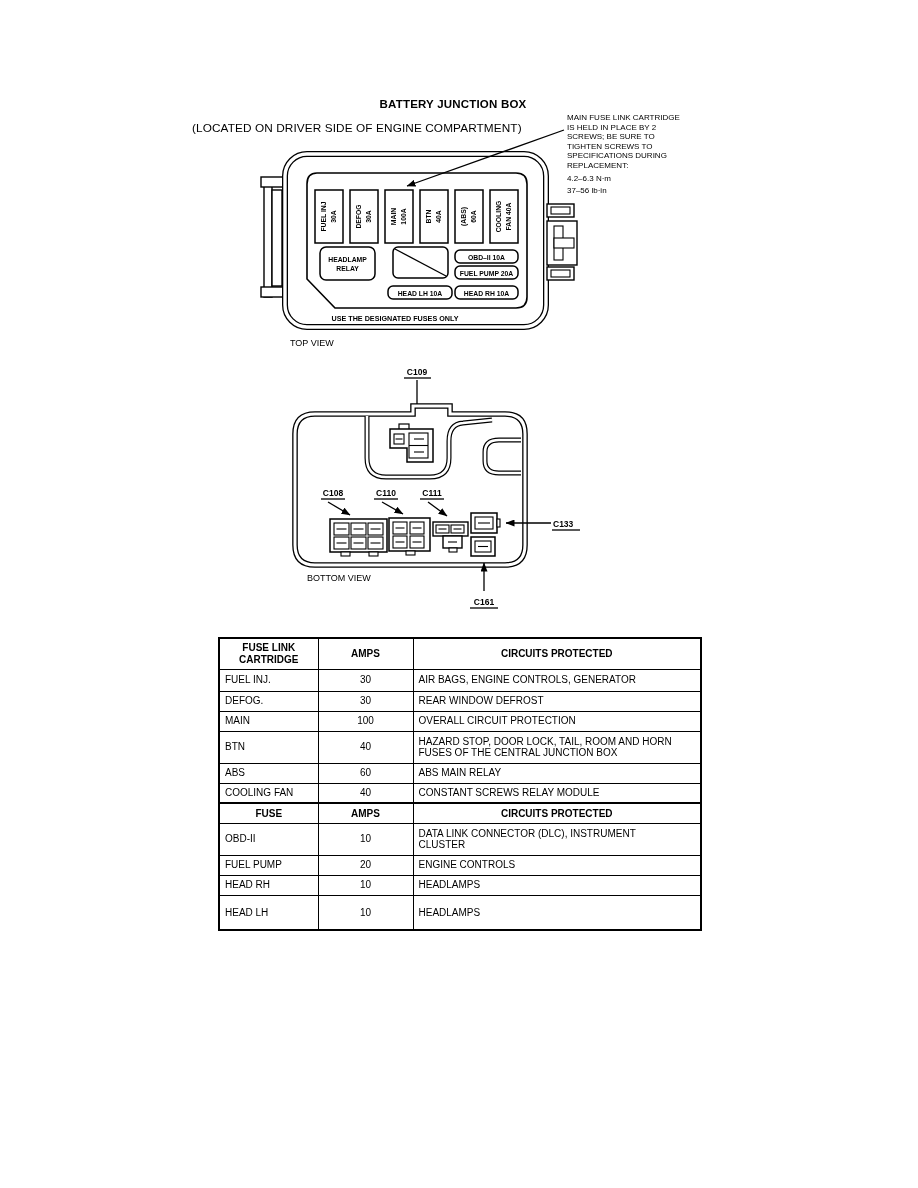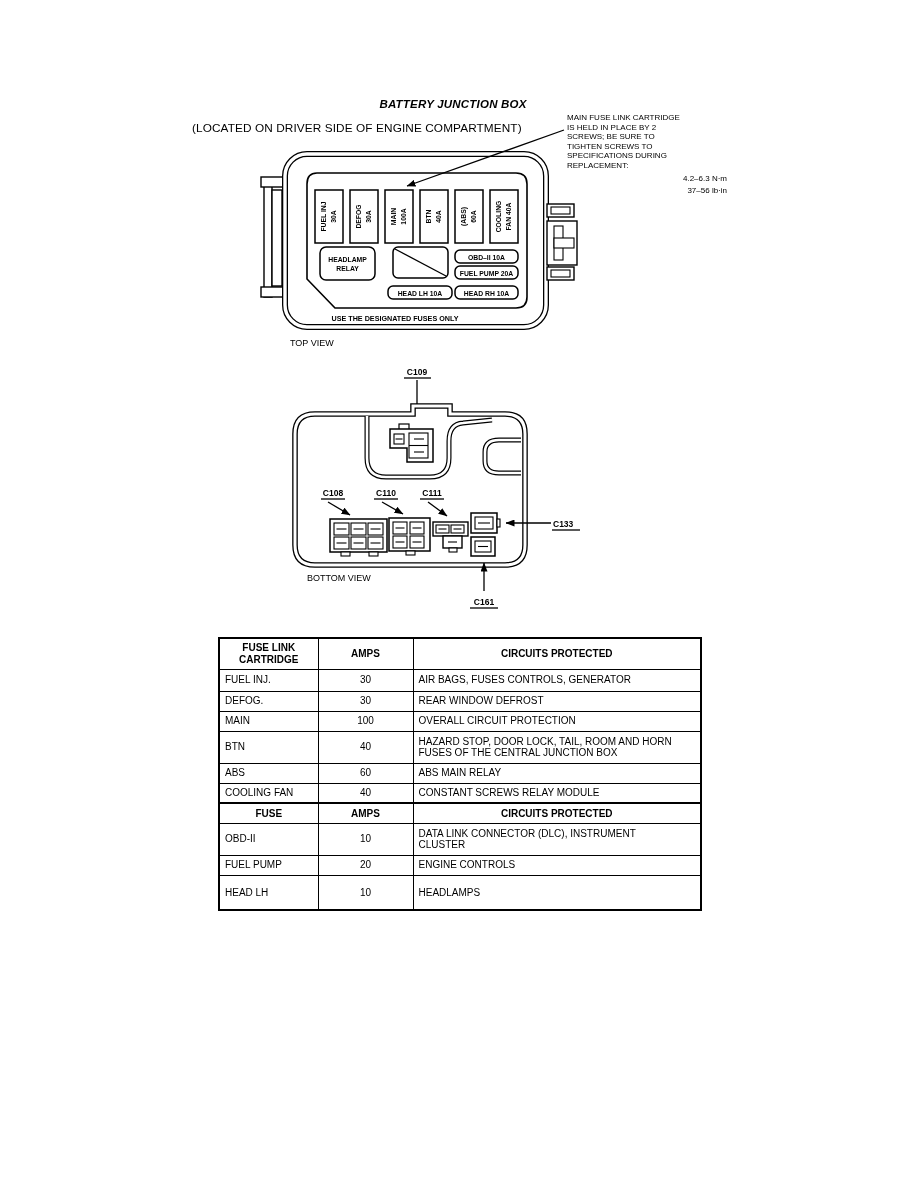--- a/index.html
+++ b/index.html
@@ -1,23 +1,23 @@
 <!DOCTYPE html>
 <html><head>
 <meta charset="utf-8">
 <style>
   html,body{margin:0;padding:0;background:#fff;}
   #page{position:relative;width:918px;height:1188px;background:#fff;overflow:hidden;
         font-family:"Liberation Sans",sans-serif;color:#000;}
   .abs{position:absolute;}
   #doc-title{left:0;top:98px;width:918px;text-align:center;font-size:11.5px;font-weight:bold;letter-spacing:.2px;}
-  #doc-title span{position:relative;left:-6px;font-style:italic;}
+  #doc-title span{position:relative;left:-6px;}
   #doc-subtitle{left:192px;top:121px;width:340px;font-size:11.8px;letter-spacing:.1px;}
   #annotation{left:567px;top:113px;width:160px;font-size:8px;line-height:9.6px;}
-  #annotation .torque{margin-top:3px;text-align:right;}
+  #annotation .torque{margin-top:3px;}
   svg text{font-family:"Liberation Sans",sans-serif;fill:#000;}
   table.fusetab{position:absolute;left:218px;top:637px;width:482px;border-collapse:collapse;
         table-layout:fixed;border:2px solid #000;font-size:10px;line-height:11.5px;}
   table.fusetab td{border:1px solid #000;vertical-align:middle;padding:2px 5px;overflow:hidden;}
   table.fusetab td.c2{text-align:center;}
   table.fusetab tr.hdr td{font-weight:bold;text-align:center;white-space:pre-line;}
   table.fusetab tr.hdr2 td{border-top:2px solid #000;margin-top:12px;}
   table.fusetab td.c3{white-space:pre-line;}
   .h31{height:31px}.h22{height:22px}.h20{height:20px}.h32{height:32px}.h19{height:35px}
 </style>
@@ -271,21 +271,21 @@
     <tbody>
         <tr class="hdr h31">
       <td>FUSE LINK
 CARTRIDGE</td>
       <td>AMPS</td>
       <td>CIRCUITS PROTECTED</td>
     </tr>
     <tr class="h22">
       <td>FUEL INJ.</td>
       <td class="c2">30</td>
-      <td class="c3">AIR BAGS, FUSES CONTROLS, GENERATOR</td>
+      <td class="c3">AIR BAGS, ENGINE CONTROLS, GENERATOR</td>
     </tr>
     <tr class="h20">
       <td>DEFOG.</td>
       <td class="c2">30</td>
       <td class="c3">REAR WINDOW DEFROST</td>
     </tr>
     <tr class="h20">
       <td>MAIN</td>
       <td class="c2">100</td>
       <td class="c3">OVERALL CIRCUIT PROTECTION</td>
@@ -315,20 +315,25 @@
       <td>OBD-II</td>
       <td class="c2">10</td>
       <td class="c3">DATA LINK CONNECTOR (DLC), INSTRUMENT
 CLUSTER</td>
     </tr>
     <tr class="h20">
       <td>FUEL PUMP</td>
       <td class="c2">20</td>
       <td class="c3">ENGINE CONTROLS</td>
     </tr>
+    <tr class="h20">
+      <td>HEAD RH</td>
+      <td class="c2">10</td>
+      <td class="c3">HEADLAMPS</td>
+    </tr>
     <tr class="h19">
       <td>HEAD LH</td>
       <td class="c2">10</td>
       <td class="c3">HEADLAMPS</td>
     </tr>
   </tbody>
     </table>
 
 </div>
 

